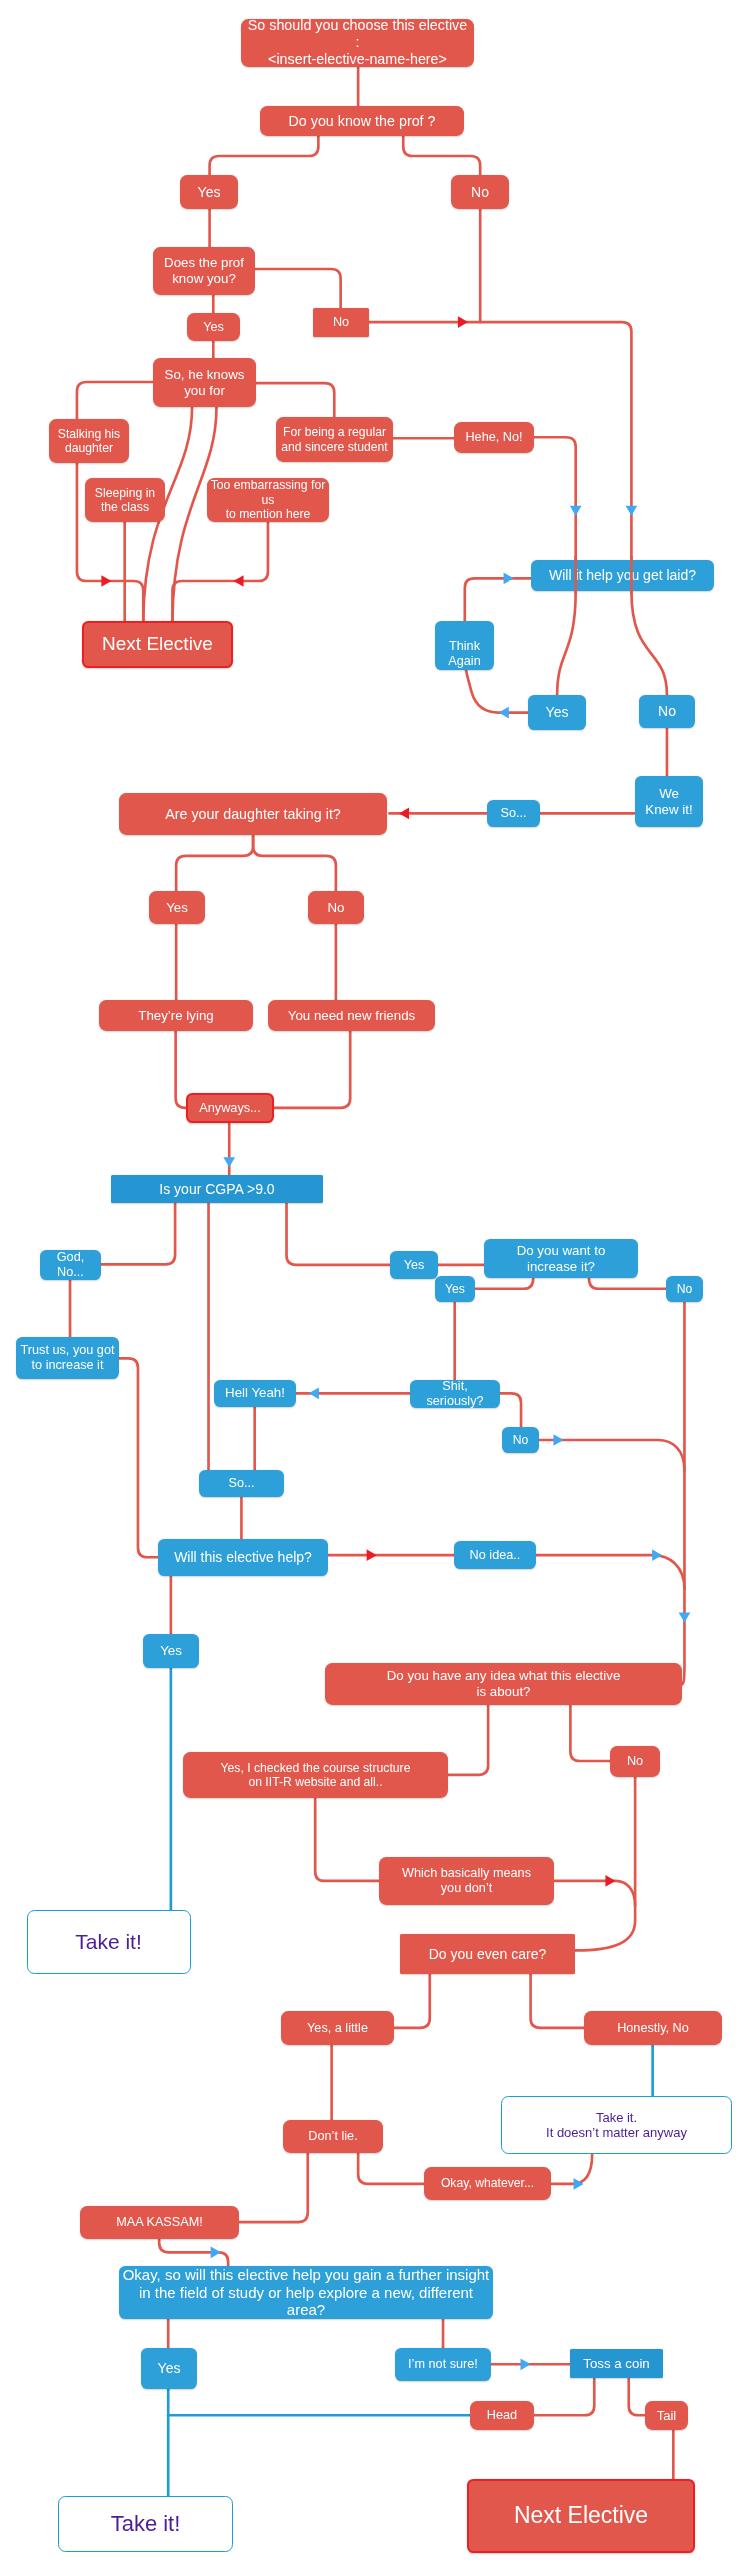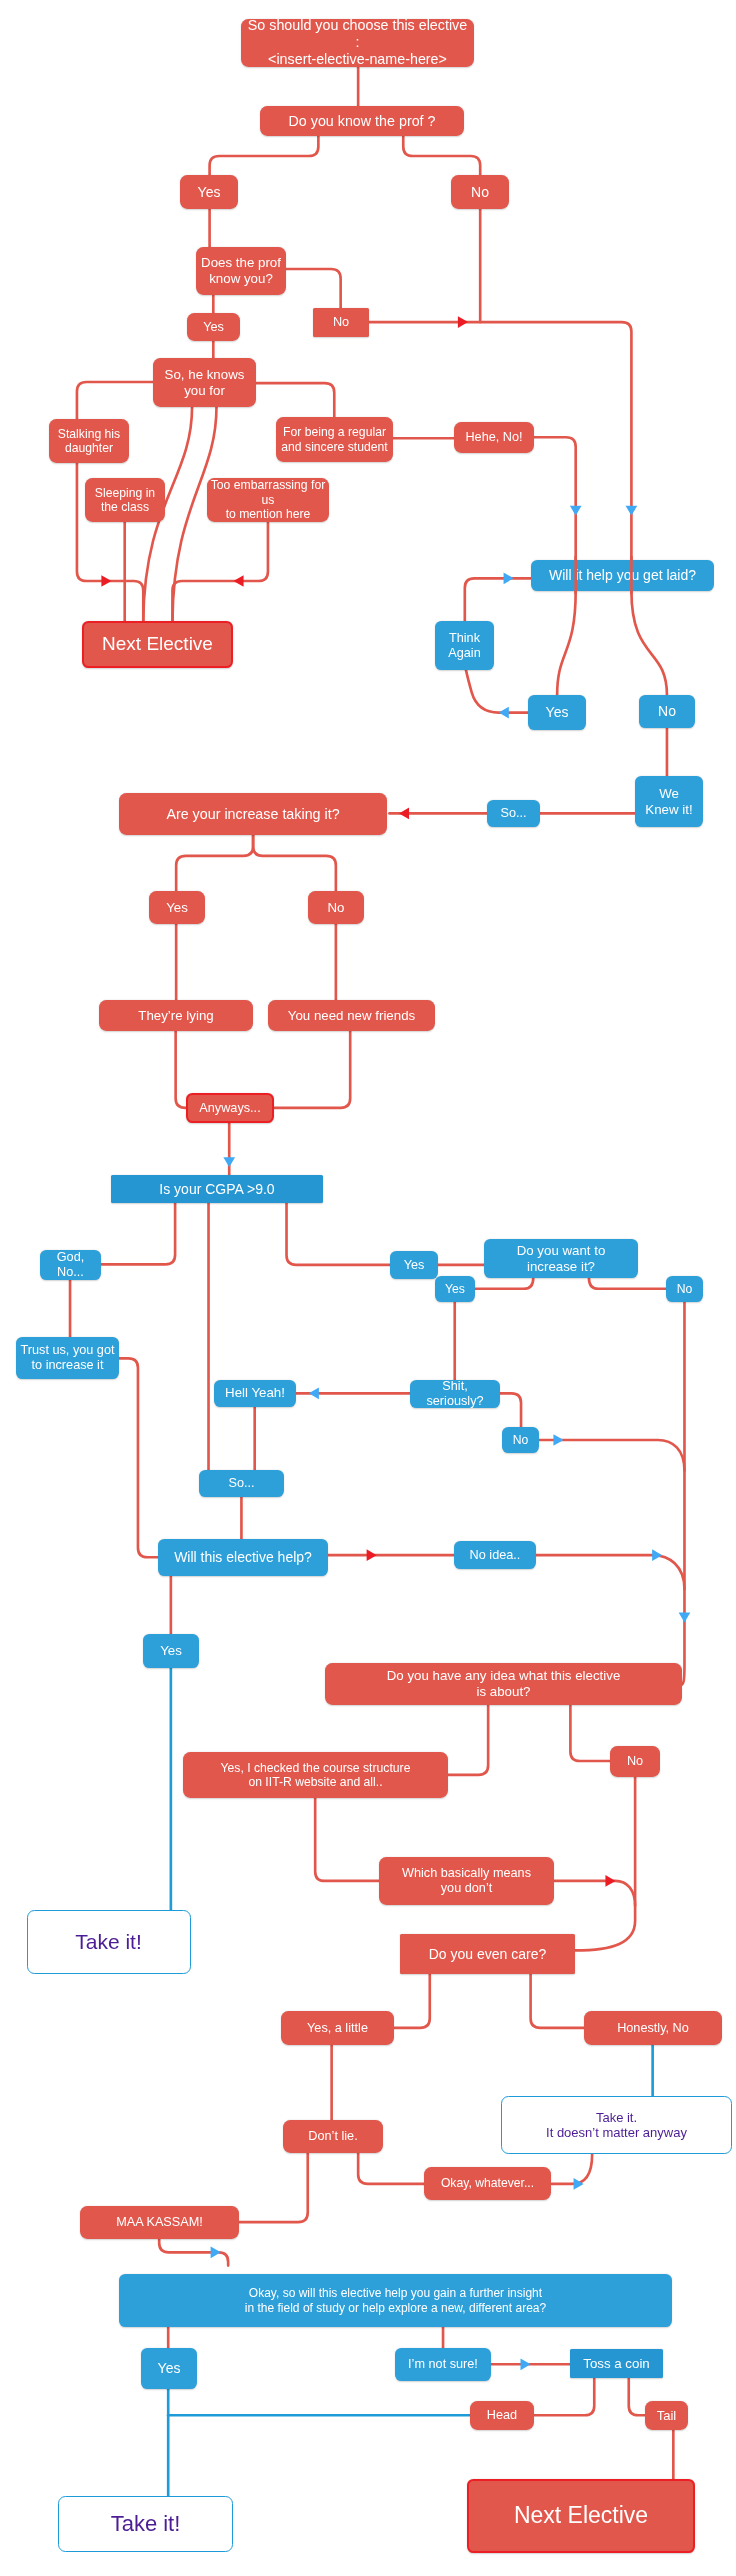--- a/index.html
+++ b/index.html
@@ -103,45 +103,45 @@
       <path d="M925,4456 H1075" fill="none" stroke="#E2574C" stroke-width="5" stroke-linecap="round"></path>
       <path d="M1120,4483 V4534 Q1120,4552 1102,4552 H1005" fill="none" stroke="#E2574C" stroke-width="5" stroke-linecap="round"></path>
       <path d="M1185,4483 V4534 Q1185,4552 1203,4552 H1215" fill="none" stroke="#E2574C" stroke-width="5" stroke-linecap="round"></path>
       <path d="M1269,4580 V4672" fill="none" stroke="#E2574C" stroke-width="5" stroke-linecap="round"></path>
     </svg>
     <div class="node red" style="left: 241px; top: 18.6px; width: 233px; height: 48px; font-size: 14.3px;"><span>So should you choose this elective :
 &lt;insert-elective-name-here&gt;</span></div>
     <div class="node red" style="left: 260px; top: 106px; width: 204px; height: 30px; font-size: 14.3px;"><span>Do you know the prof ?</span></div>
     <div class="node red" style="left: 180px; top: 175px; width: 58px; height: 34px; font-size: 14px;"><span>Yes</span></div>
     <div class="node red" style="left: 451px; top: 175px; width: 58px; height: 34px; font-size: 14px;"><span>No</span></div>
-    <div class="node red" style="left: 153px; top: 247px; width: 90px; height: 48px; font-size: 13.3px; margin-left: 43px;"><span>Does the prof
+    <div class="node red" style="left: 153px; top: 247px; width: 102px; height: 48px; font-size: 13.3px;"><span>Does the prof
 know you?</span></div>
     <div class="node red" style="left: 187px; top: 313px; width: 53px; height: 28px; font-size: 12.7px;"><span>Yes</span></div>
     <div class="node red-sq" style="left: 313px; top: 308px; width: 56px; height: 29px; font-size: 12.7px;"><span>No</span></div>
     <div class="node red" style="left: 153px; top: 358px; width: 103px; height: 49px; font-size: 13.3px;"><span>So, he knows
 you for</span></div>
     <div class="node red" style="left: 37px; top: 419px; width: 80px; height: 44px; font-size: 12.2px; margin-left: 12px;"><span>Stalking his
 daughter</span></div>
     <div class="node red" style="left: 276px; top: 417px; width: 117px; height: 45px; font-size: 12.2px;"><span>For being a regular
 and sincere student</span></div>
     <div class="node red" style="left: 454px; top: 422px; width: 80px; height: 31px; font-size: 12.7px;"><span>Hehe, No!</span></div>
     <div class="node red" style="left: 85px; top: 478px; width: 80px; height: 44px; font-size: 12.2px;"><span>Sleeping in
 the class</span></div>
     <div class="node red" style="left: 207px; top: 478px; width: 122px; height: 44px; font-size: 12.2px;"><span>Too embarrassing for us
 to mention here</span></div>
     <div class="node red-bright" style="left: 82px; top: 621px; width: 151px; height: 47px; font-size: 19px;"><span>Next Elective</span></div>
     <div class="node blue" style="left: 531px; top: 560px; width: 183px; height: 31px; font-size: 14px;"><span>Will it help you get laid?</span></div>
-    <div class="node blue" style="left: 435px; top: 621px; width: 59px; height: 49px; font-size: 12.7px;"><span>Think
+    <div class="node blue" style="left: 435px; top: 621px; width: 59px; height: 49px; font-size: 12.7px; align-items: flex-end;"><span>Think
 Again</span></div>
     <div class="node blue" style="left: 528px; top: 695px; width: 58px; height: 35px; font-size: 14px;"><span>Yes</span></div>
     <div class="node blue" style="left: 639px; top: 695px; width: 56px; height: 33px; font-size: 14px;"><span>No</span></div>
     <div class="node blue" style="left: 635px; top: 776px; width: 68px; height: 51px; font-size: 13.3px;"><span>We
 Knew it!</span></div>
     <div class="node blue" style="left: 487px; top: 800px; width: 53px; height: 26.5px; font-size: 12.7px;"><span>So...</span></div>
-    <div class="node red" style="left: 119px; top: 793px; width: 268px; height: 42px; font-size: 14.3px;"><span>Are your increase taking it?</span></div>
+    <div class="node red" style="left: 119px; top: 793px; width: 268px; height: 42px; font-size: 14.3px;"><span>Are your daughter taking it?</span></div>
     <div class="node red" style="left: 149px; top: 891px; width: 56px; height: 33px; font-size: 13.3px;"><span>Yes</span></div>
     <div class="node red" style="left: 308px; top: 891px; width: 56px; height: 33px; font-size: 13.3px;"><span>No</span></div>
     <div class="node red" style="left: 99px; top: 1000px; width: 154px; height: 31px; font-size: 13.3px;"><span>They’re lying</span></div>
     <div class="node red" style="left: 268px; top: 1000px; width: 167px; height: 31px; font-size: 13.3px;"><span>You need new friends</span></div>
     <div class="node red-bright" style="left: 186px; top: 1093px; width: 88px; height: 30px; font-size: 12.7px;"><span>Anyways...</span></div>
     <div class="node blue-sq" style="left: 111px; top: 1175px; width: 212px; height: 28px; font-size: 14px;"><span>Is your CGPA &gt;9.0</span></div>
     <div class="node blue" style="left: 40px; top: 1250px; width: 61px; height: 30px; font-size: 12.7px;"><span>God, No...</span></div>
     <div class="node blue" style="left: 390px; top: 1251px; width: 48px; height: 28px; font-size: 12.7px;"><span>Yes</span></div>
     <div class="node blue" style="left: 484px; top: 1239px; width: 154px; height: 39px; font-size: 13.3px;"><span>Do you want to
 increase it?</span></div>
@@ -165,21 +165,21 @@
     <div class="node red" style="left: 379px; top: 1857px; width: 175px; height: 48px; font-size: 12.7px;"><span>Which basically means
 you don’t</span></div>
     <div class="node red-sq" style="left: 400px; top: 1934px; width: 175px; height: 40px; font-size: 14px;"><span>Do you even care?</span></div>
     <div class="node red" style="left: 281px; top: 2011px; width: 113px; height: 34px; font-size: 12.7px;"><span>Yes, a little</span></div>
     <div class="node red" style="left: 584px; top: 2011px; width: 138px; height: 34px; font-size: 12.7px;"><span>Honestly, No</span></div>
     <div class="node outline" style="left: 501px; top: 2096px; width: 231px; height: 58px; font-size: 13px;"><span>Take it.
 It doesn’t matter anyway</span></div>
     <div class="node red" style="left: 283px; top: 2120px; width: 100px; height: 33px; font-size: 12.7px;"><span>Don’t lie.</span></div>
     <div class="node red" style="left: 80px; top: 2206px; width: 159px; height: 33px; font-size: 12.7px;"><span>MAA KASSAM!</span></div>
     <div class="node red" style="left: 424px; top: 2167px; width: 127px; height: 33px; font-size: 12.2px;"><span>Okay, whatever...</span></div>
-    <div class="node blue" style="left: 119px; top: 2266px; width: 553px; height: 53px; font-size: 12px; margin-top: 8px;"><span>Okay, so will this elective help you gain a further insight
+    <div class="node blue" style="left: 119px; top: 2266px; width: 374px; height: 53px; font-size: 15px;"><span>Okay, so will this elective help you gain a further insight
 in the field of study or help explore a new,  different area?</span></div>
     <div class="node blue" style="left: 141px; top: 2348px; width: 56px; height: 41px; font-size: 14px;"><span>Yes</span></div>
     <div class="node blue" style="left: 395px; top: 2348px; width: 96px; height: 33px; font-size: 12.7px; text-align: right;"><span>I’m not sure!</span></div>
     <div class="node blue-sq" style="left: 570px; top: 2349px; width: 93px; height: 29px; font-size: 13.3px;"><span>Toss a coin</span></div>
     <div class="node red" style="left: 470px; top: 2401px; width: 64px; height: 29px; font-size: 12.7px;"><span>Head</span></div>
     <div class="node red" style="left: 645px; top: 2401px; width: 43px; height: 29px; font-size: 13px; align-items: center;"><span>Tail</span></div>
     <div class="node outline" style="left: 58px; top: 2496px; width: 175px; height: 56px; font-size: 22px;"><span>Take it!</span></div>
     <div class="node red-bright" style="left: 467px; top: 2479px; width: 228px; height: 74px; font-size: 23px;"><span>Next Elective</span></div>
     <svg width="737" height="2576" viewBox="0 0 1389 4855" class="wires layer-over">
       <path d="M1085,1048 V1120" fill="none" stroke="#E2574C" stroke-width="5"></path>

